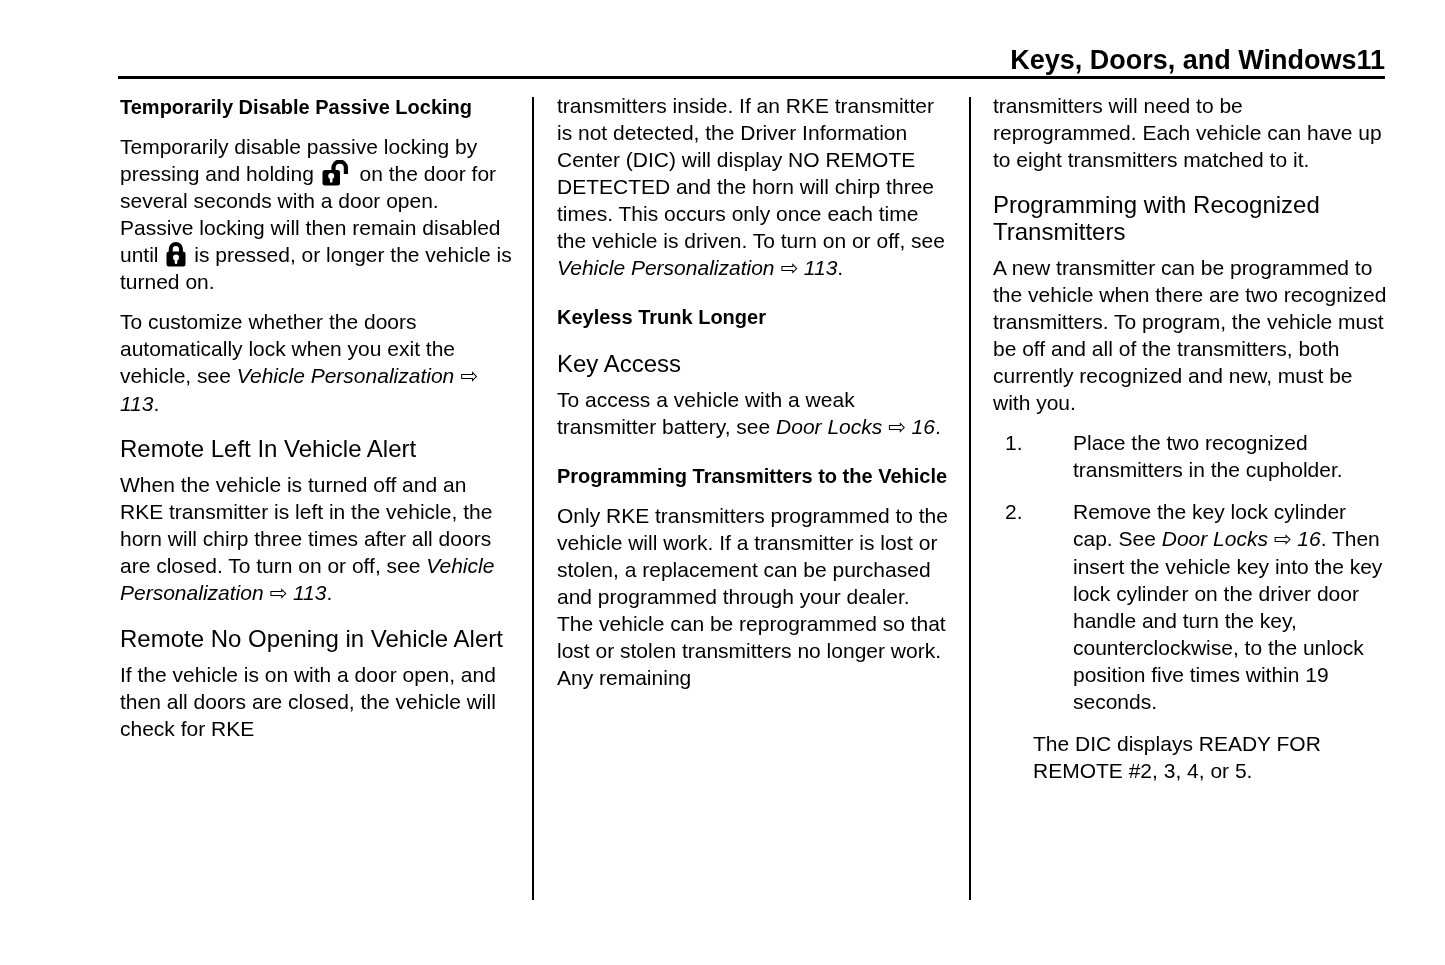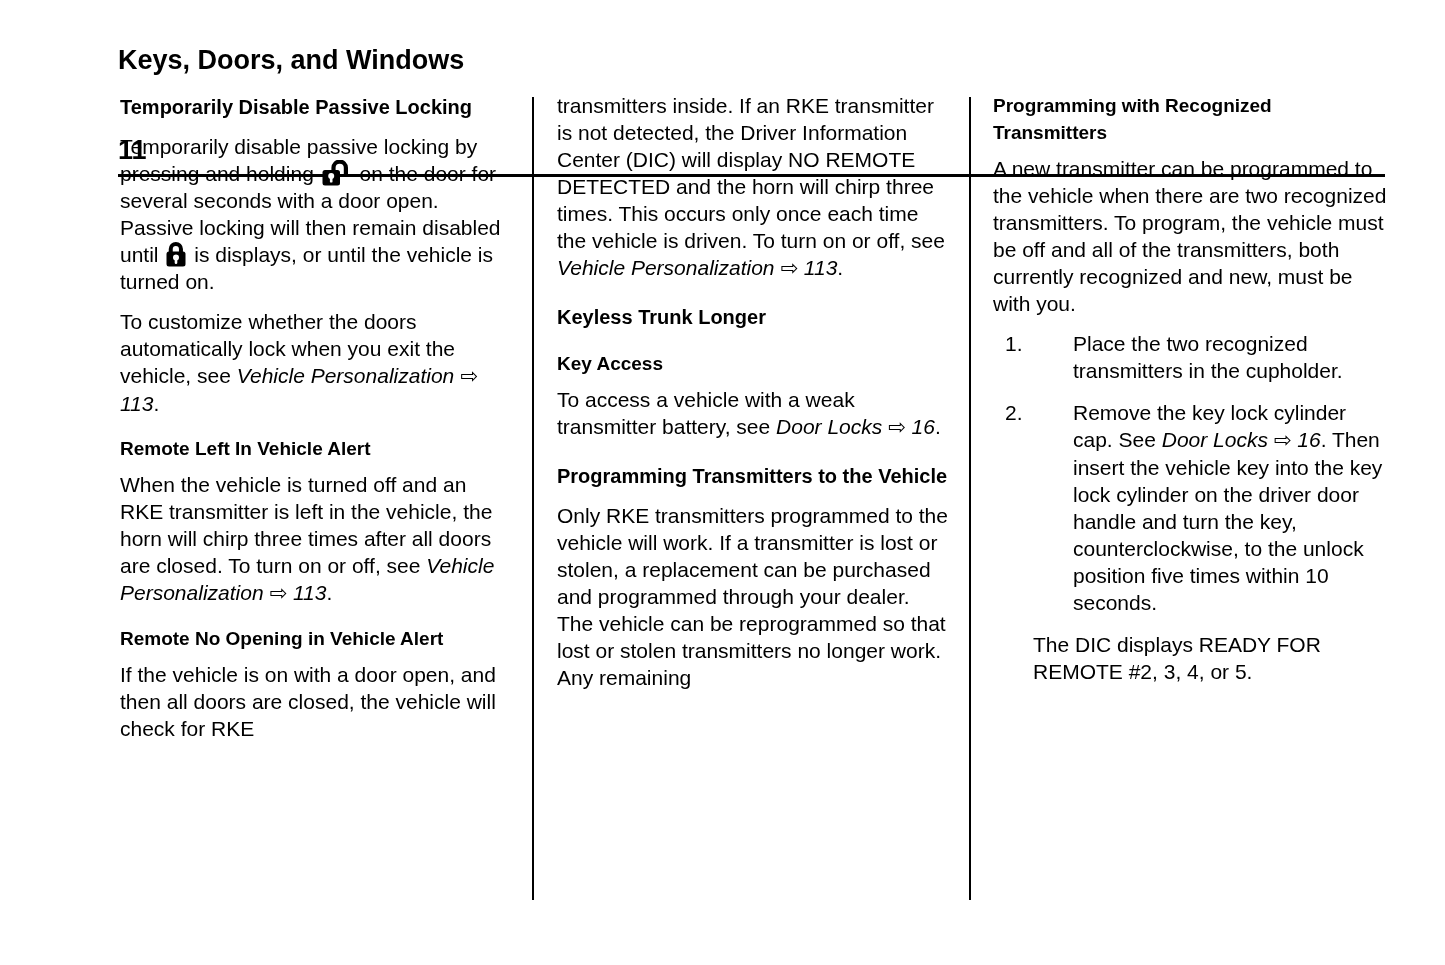--- a/index.html
+++ b/index.html
@@ -2,35 +2,35 @@
 <html><head>
 <meta charset="utf-8">
 <style>
   html,body{margin:0;padding:0;}
   body{
     width:1445px;height:965px;position:relative;background:#ffffff;color:#000;
     font-family:"Liberation Sans", sans-serif;overflow:hidden;
   }
   .header{
     position:absolute;left:118px;top:44px;width:1267px;box-sizing:border-box;
-    display:flex;justify-content:flex-end;align-items:baseline;gap:58px;
-    padding-bottom:8px;border-bottom:3px solid #000;
-    font-weight:700;font-size:27px;line-height:32px;white-space:nowrap;flex-direction:column;
+    display:flex;justify-content:flex-end;align-items:baseline;
+    border-bottom:3px solid #000;
+    font-weight:700;font-size:27px;line-height:32px;white-space:nowrap;
   }
   .vrule{position:absolute;top:97px;height:803px;width:2px;background:#000;}
   .vr1{left:532px;}
   .vr2{left:969px;}
   .col{position:absolute;top:92px;width:394px;font-size:21px;line-height:27px;text-align:left;}
   .col1{left:120px;}
   .col2{left:557px;}
   .col3{left:993px;}
   .col > :first-child{margin-top:0 !important;}
   p{margin:0 0 13px 0;}
   .h-major{font-size:20px;line-height:30px;font-weight:700;margin:20px 0 11px 0;}
-  .h-minor{font-size:19px;line-height:27px;font-weight:700;margin:18px 0 9px 0;}
+  .h-minor{font-size:24px;line-height:27px;font-weight:400;margin:18px 0 9px 0;}
   .it{font-style:italic;}
   .arrow{font-style:normal;font-family:"DejaVu Sans", sans-serif;}
   .inline-icon{display:inline-block;vertical-align:-5px;margin:0 2px;}
   .list-item{display:flex;margin:0 0 15px 0;}
   .list-num{flex:none;width:52px;box-sizing:border-box;padding-left:12px;}
   .list-text{flex:1;margin-left:28px;}
   .indent-p{margin-left:40px;}
 </style>
 </head>
 <body>
@@ -55,21 +55,21 @@
       <circle cx="9.2" cy="16" r="3" fill="#fff"></circle>
       <rect x="7.9" y="16.8" width="2.6" height="5.8" rx="1.2" fill="#fff"></rect>
     </svg>
     <span>on the door for several seconds with a door open. Passive locking will then remain disabled until</span>
     <svg class="inline-icon" width="20" height="26" viewBox="0 0 20 26">
       <path d="M4.75 12 V8 a5.1 5.1 0 0 1 10.2 0 V12" fill="none" stroke="#000" stroke-width="4"></path>
       <rect x="0.5" y="10.5" width="19" height="15" rx="2.5" fill="#000"></rect>
       <circle cx="10" cy="16.5" r="3" fill="#fff"></circle>
       <rect x="8.7" y="17.3" width="2.6" height="5.6" rx="1.2" fill="#fff"></rect>
     </svg>
-    <span>is displays, or until the vehicle is turned on.</span>
+    <span>is pressed, or longer the vehicle is turned on.</span>
   </p>
 
   <p>
     <span>To customize whether the doors automatically lock when you exit the vehicle, see</span>
     <span class="it">Vehicle Personalization</span>
     <span class="arrow">⇨</span>
     <span class="it">113</span><span>.</span>
   </p>
 
   <div class="h-minor">Remote Left In Vehicle Alert</div>
@@ -105,34 +105,35 @@
     <span class="arrow">⇨</span>
     <span class="it">16</span><span>.</span>
   </p>
 
   <div class="h-major">Programming Transmitters to the Vehicle</div>
 
   <p><span>Only RKE transmitters programmed to the vehicle will work. If a transmitter is lost or stolen, a replacement can be purchased and programmed through your dealer. The vehicle can be reprogrammed so that lost or stolen transmitters no longer work. Any remaining</span></p>
 </div>
 
 <div class="col col3">
+  <p><span>transmitters will need to be reprogrammed. Each vehicle can have up to eight transmitters matched to it.</span></p>
 
   <div class="h-minor">Programming with Recognized Transmitters</div>
 
   <p><span>A new transmitter can be programmed to the vehicle when there are two recognized transmitters. To program, the vehicle must be off and all of the transmitters, both currently recognized and new, must be with you.</span></p>
 
   <div class="list-item">
     <span class="list-num">1.</span>
     <span class="list-text">Place the two recognized transmitters in the cupholder.</span>
   </div>
 
   <div class="list-item">
     <span class="list-num">2.</span>
     <span class="list-text">
       <span>Remove the key lock cylinder cap. See</span>
       <span class="it">Door Locks</span>
       <span class="arrow">⇨</span>
-      <span class="it">16</span><span>. Then insert the vehicle key into the key lock cylinder on the driver door handle and turn the key, counterclockwise, to the unlock position five times within 10 seconds.</span>
+      <span class="it">16</span><span>. Then insert the vehicle key into the key lock cylinder on the driver door handle and turn the key, counterclockwise, to the unlock position five times within 19 seconds.</span>
     </span>
   </div>
 
   <p class="indent-p"><span>The DIC displays READY FOR REMOTE #2, 3, 4, or 5.</span></p>
 </div>
 
 </body></html>

